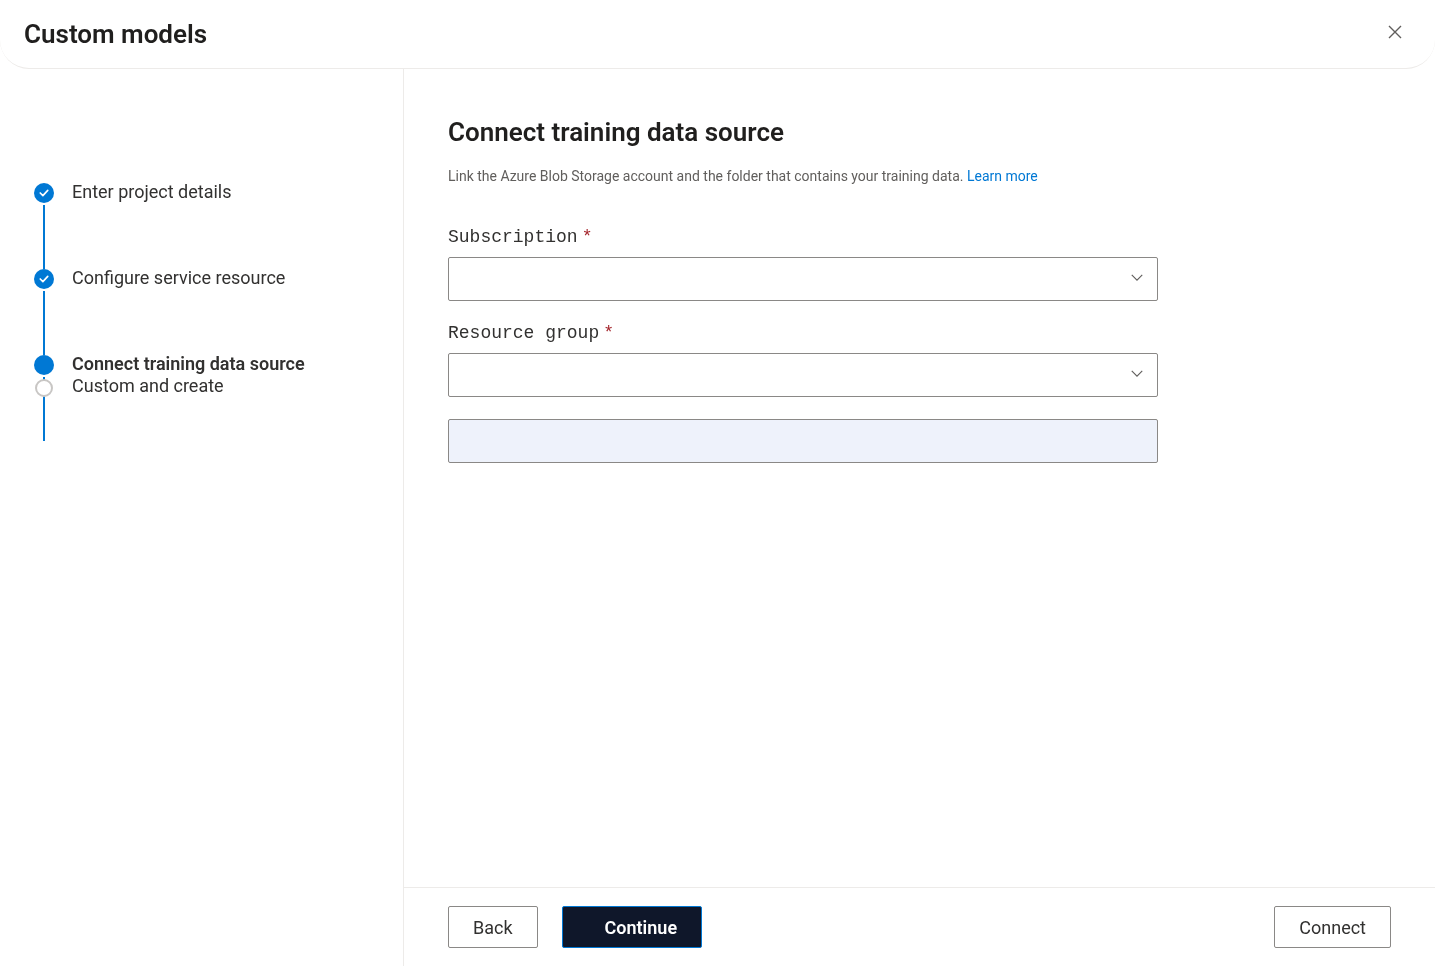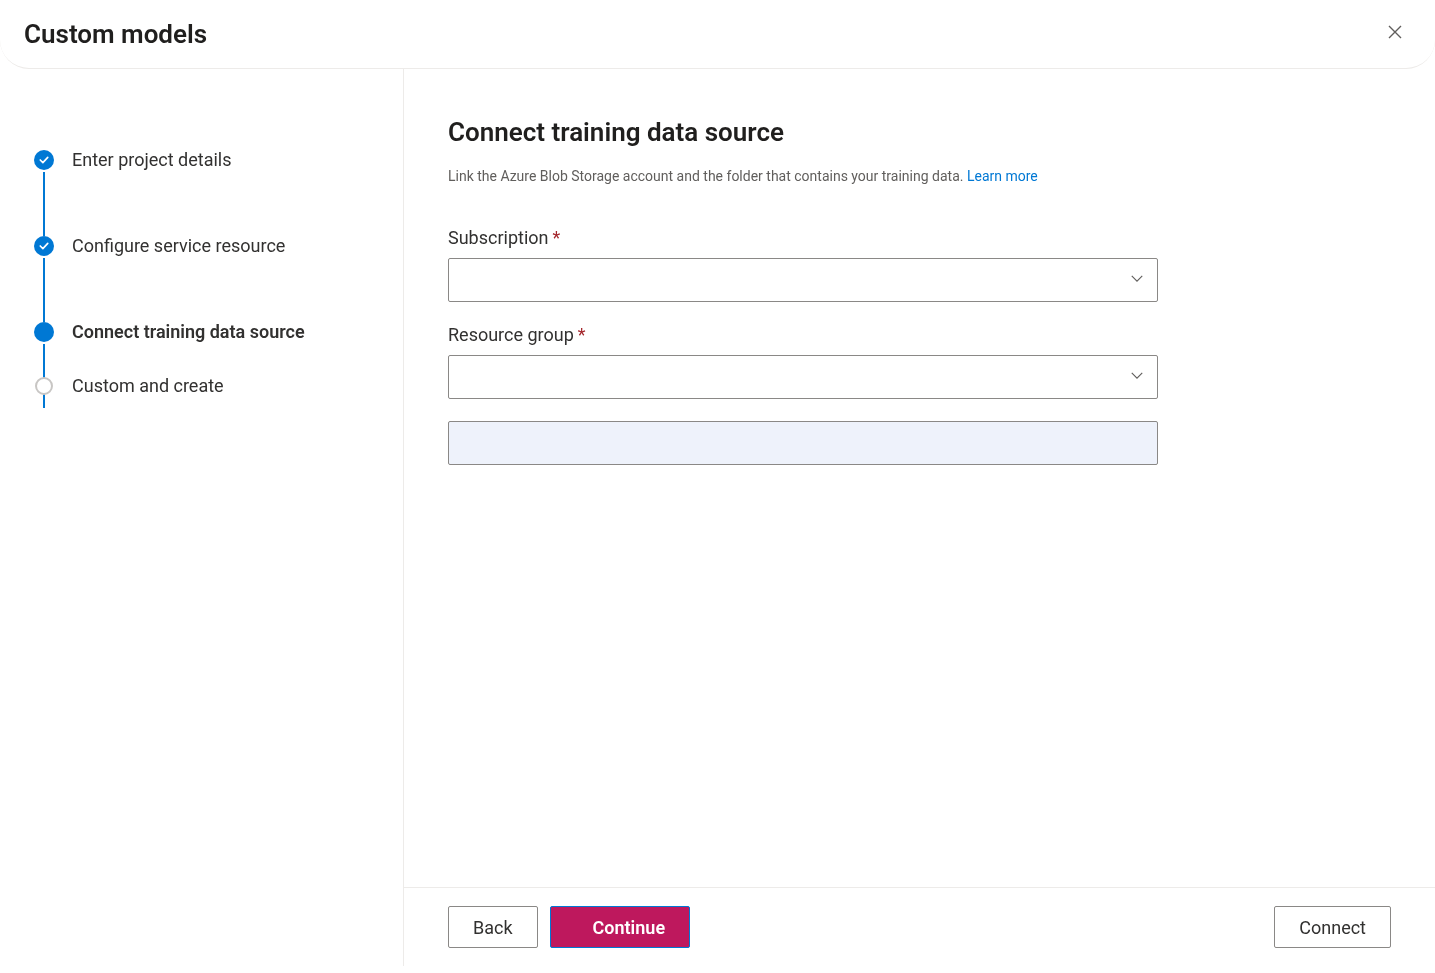--- a/index.html
+++ b/index.html
@@ -45,21 +45,21 @@
     width: 404px;
     border-right: 1px solid #edebe9;
     padding: 48px 24px 24px 32px;
   }
   .steps {
     list-style: none;
     position: relative;
   }
   .step {
     display: flex;
-    align-items: center;
+    align-items: flex-end;
     position: relative;
     min-height: 86px;
   }
   .step:last-child { min-height: auto; }
   .step-marker {
     position: relative;
     width: 24px;
     display: flex;
     flex-direction: column;
     align-items: center;
@@ -133,20 +133,21 @@
 
   .field {
     margin-bottom: 22px;
     max-width: 710px;
   }
   .field-label {
     display: block;
     font-size: 18px;
     color: #323130;
     margin-bottom: 10px;
+    font-family: Liberation Mono, monospace;
   }
   .req { color: #a4262c; margin-left: 4px; }
   .select-wrap {
     position: relative;
   }
   .select-input {
     width: 100%;
     height: 44px;
     border: 1px solid #8a8886;
     border-radius: 2px;
@@ -173,37 +174,37 @@
     background: #eef2fb;
     font-size: 16px;
     padding: 0 12px;
   }
 
   .footer {
     border-top: 1px solid #edebe9;
     padding: 18px 44px;
     display: flex;
     align-items: center;
-    gap: 12px;
+    gap: 24px;
   }
   .btn {
     height: 42px;
     padding: 0 24px;
     font-size: 18px;
     border-radius: 2px;
     cursor: pointer;
     font-family: inherit;
   }
   .btn-secondary {
     background: #fff;
     border: 1px solid #8a8886;
     color: #323130;
   }
   .btn-primary {
-    background: #be185d;
+    background: #0f172a;
     border: 1px solid #0078d4;
     color: #fff;
     font-weight: 600;
     padding-left: 42px;
   }
   .footer-spacer { flex: 1; }
 </style>
 </head>
 <body>
 

